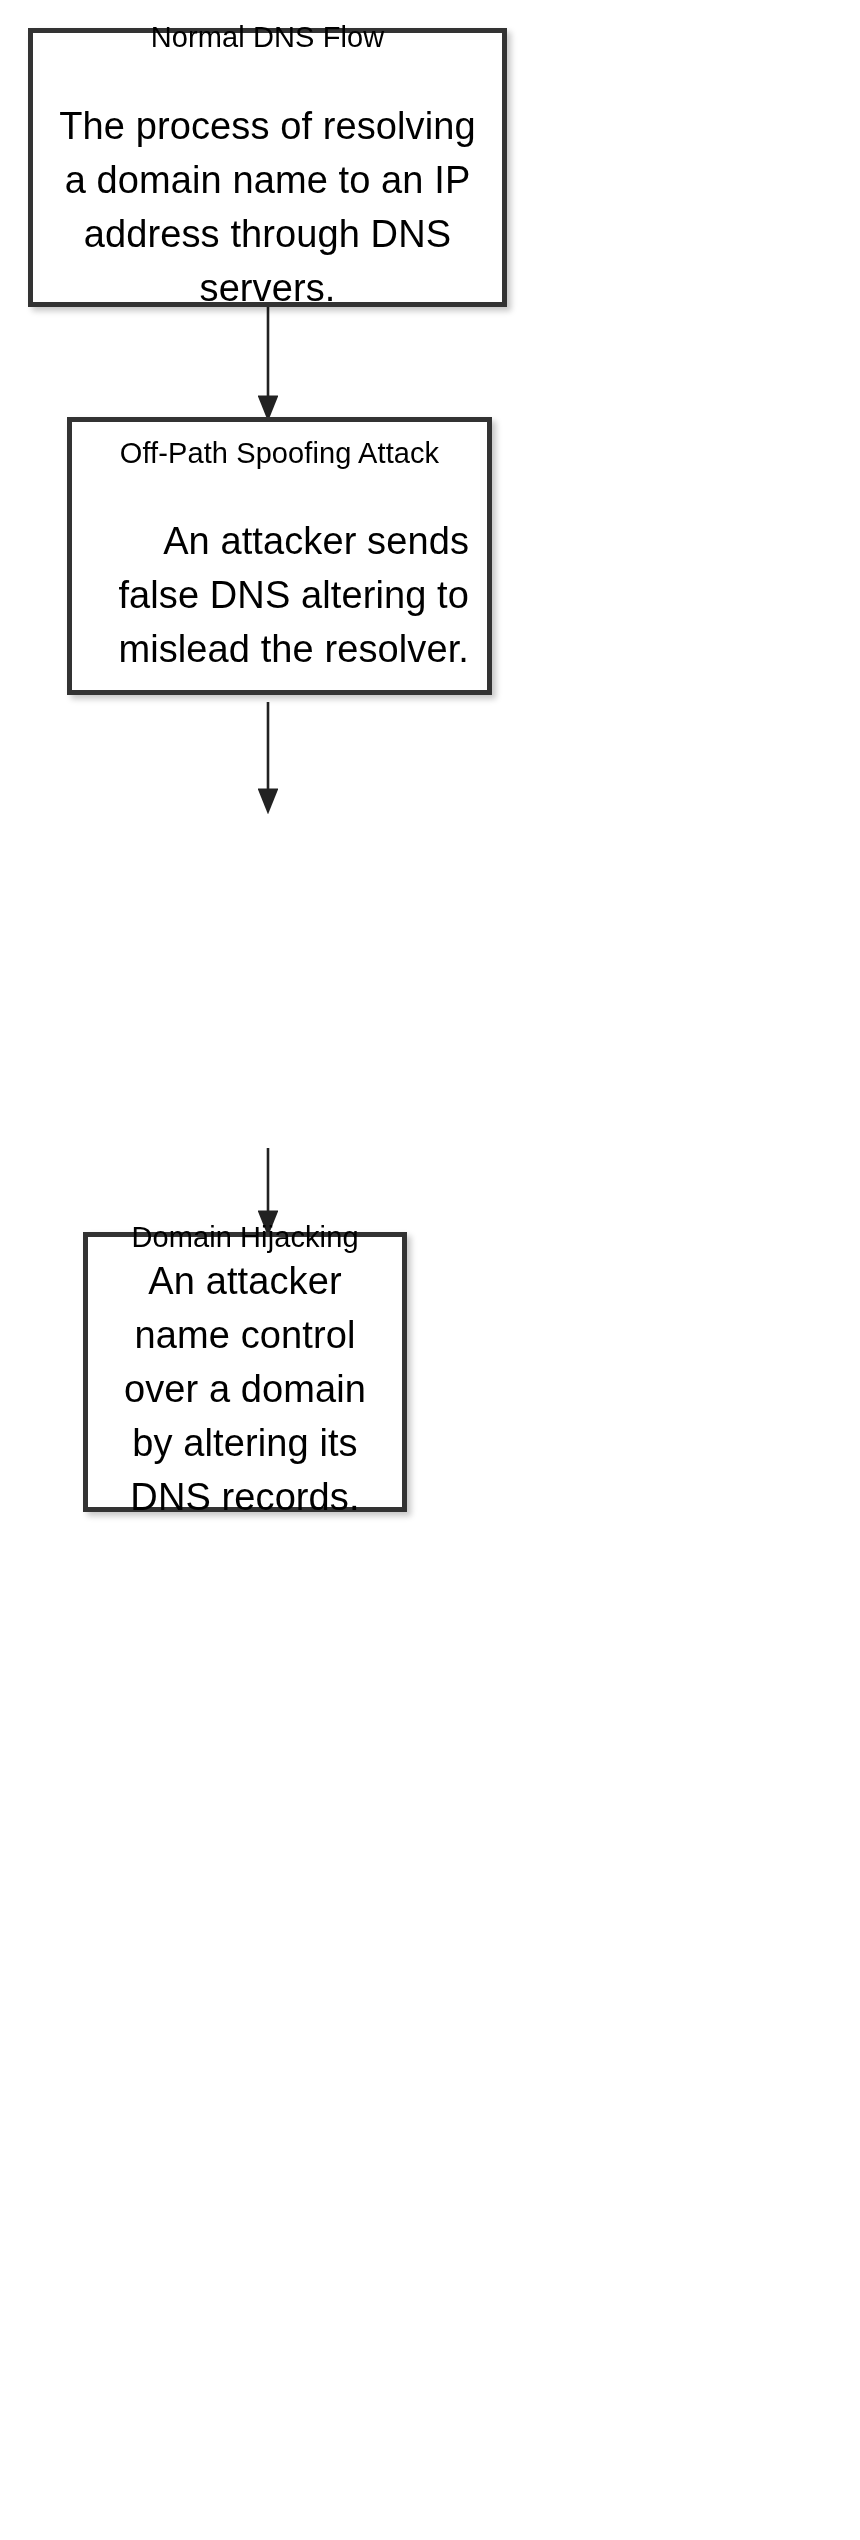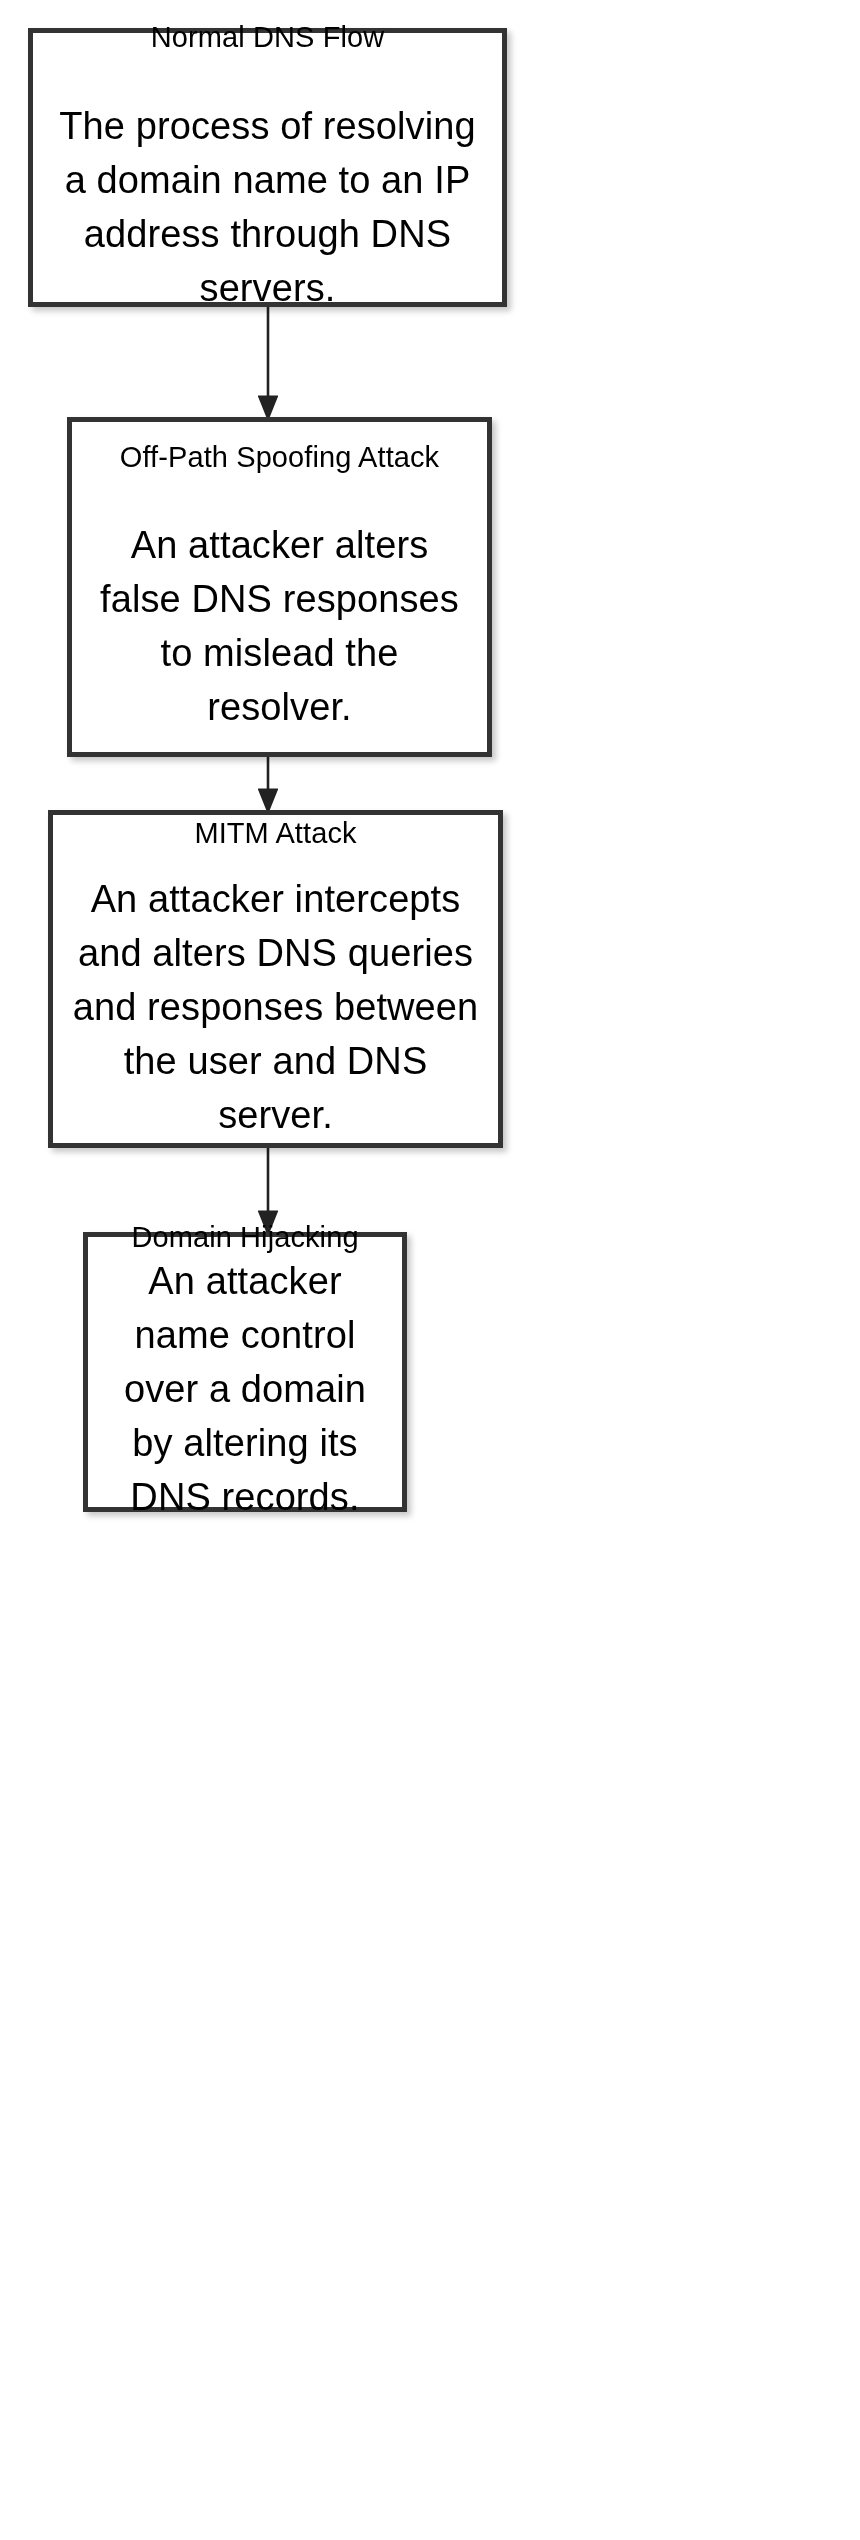--- a/index.html
+++ b/index.html
@@ -51,21 +51,21 @@
     padding: 0 18px;
     letter-spacing: 0.1px;
   }
   .gap-1 { height: 46px; }
   .gap-2 { height: 44px; }
   .gap-3 { height: 48px; }
   .gap-4 { height: 40px; }
 
   
   #node-1 { left: 28px;  top: 28px;   width: 479px; height: 279px; gap: 22px; }
-  #node-2 { left: 67px;  top: 417px;  width: 425px; height: 340px; }
+  #node-2 { left: 67px;  top: 417px;  width: 425px; height: 278px; text-align: right; }
   #node-3 { left: 48px;  top: 810px;  width: 455px; height: 338px; }
   #node-4 { left: 83px;  top: 1232px; width: 324px; height: 280px; }
 
   .connector {
     position: absolute;
     pointer-events: none;
   }
   svg { display: block; overflow: visible; }
 </style>
 </head>
@@ -95,28 +95,23 @@
 
   <div class="node" id="node-1">
     <div class="node-title">Normal DNS Flow</div>
     <div class="gap-1"></div>
     <div class="node-desc">The process of resolving a domain name to an IP address through DNS servers.</div>
   </div>
 
   <div class="node" id="node-2">
     <div class="node-title">Off-Path Spoofing Attack</div>
     <div class="gap-2"></div>
-    <div class="node-desc">An attacker alters false DNS responses to mislead the resolver.</div>
+    <div class="node-desc">An attacker sends false DNS altering to mislead the resolver.</div>
   </div>
 
-  <div class="node" id="node-3">
-    <div class="node-title">MITM Attack</div>
-    <div class="gap-3"></div>
-    <div class="node-desc">An attacker intercepts and alters DNS queries and responses between the user and DNS server.</div>
-  </div>
 
   <div class="node" id="node-4">
     <div class="node-title">Domain Hijacking</div>
     <div class="gap-4"></div>
     <div class="node-desc">An attacker name control over a domain by altering its DNS records.</div>
   </div>
 
 </div>
 
 </body></html>

